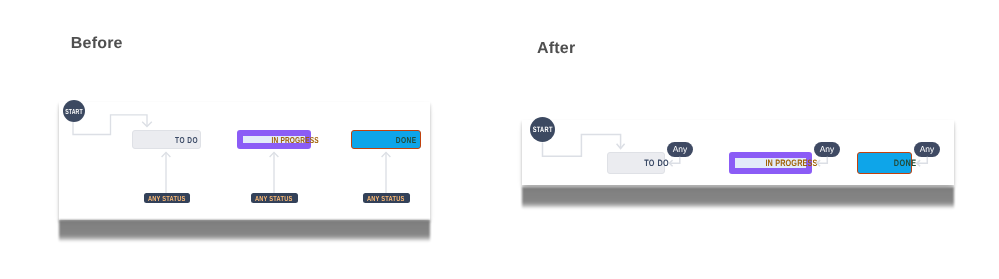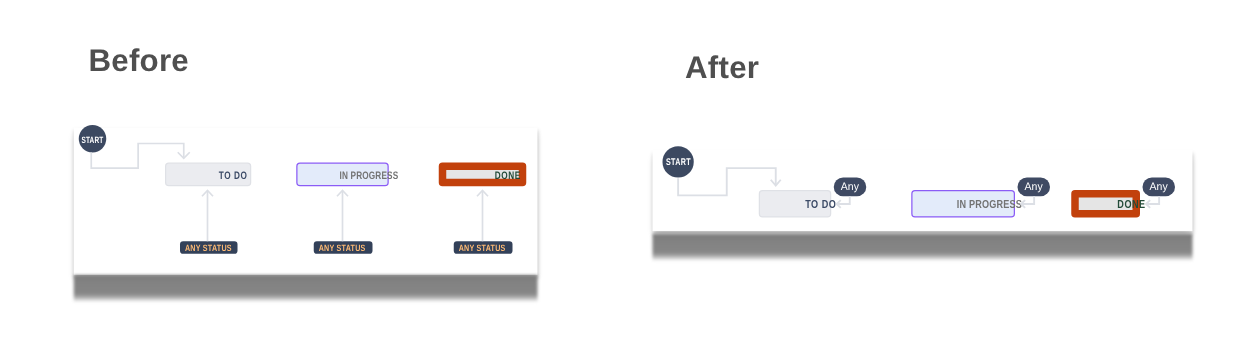--- a/index.html
+++ b/index.html
@@ -1,38 +1,38 @@
 <!DOCTYPE html>
 <html><head>
 <meta charset="utf-8">
 <style>
   * { box-sizing: border-box; }
   html, body { margin:0; padding:0; }
   body { width:999px; height:279px; background:#ffffff; font-family:"Liberation Sans", sans-serif; position:relative; overflow:hidden; -webkit-font-smoothing:antialiased; text-rendering:geometricPrecision; }
-  .title { font-weight:bold; color:#4f4f4f; font-size:25px; position:absolute; white-space:nowrap; letter-spacing:0.2px; }
+  .title { font-weight:bold; color:#4f4f4f; font-size:16px; position:absolute; white-space:nowrap; letter-spacing:0.2px; }
   .card { position:absolute; background:#ffffff; box-shadow:0 4px 6px -2px rgba(0,0,0,.22), 0 2px 3px 0px rgba(0,0,0,.20); }
   .shadowbar { position:absolute; background:linear-gradient(to bottom, #7c7c7c 0%, #828282 30%, #858585 62%, #8f8f8f 72%, #b9b9b9 84%, #e4e4e4 93%, #ffffff 100%); filter: blur(1.2px); }
   .svgwrap { position:absolute; left:0; top:0; }
   .node { position:absolute; border-radius:3px; display:flex; align-items:center; justify-content:center; font-weight:bold; white-space:nowrap;padding-left:41px; }
   .node span { display:block; transform-origin:center; position:relative; }
   .node-todo { background:#ebecf0; border:1px solid #dfe1e6; color:#3b4a66; }
-  .node-prog { background:#e3ebfa; border:1px solid #8b5cf6; color:#737373; }
-  .node-done { background:#e5e5e5; border:6px solid #c2410c; color:#234b38; }
+  .node-prog { background:#e3ebfa; border:6px solid #8b5cf6; color:#a16207; }
+  .node-done { background:#0ea5e9; border:1px solid #c2410c; color:#234b38; }
   .startc { position:absolute; border-radius:50%; background:#3c4961; color:#fff; display:flex; align-items:center; justify-content:center; font-weight:bold;text-align:center; }
   .startc span { display:block; transform-origin:center; }
   .badge { position:absolute; background:#334159; color:#fdba74; border-radius:2.5px; display:flex; align-items:center; justify-content:center; font-weight:bold; white-space:nowrap; }
   .badge span { display:block; transform-origin:center; transform:scale(0.44,0.56); }
   .pill { position:absolute; background:#3f4a63; color:#fff; border-radius:999px; display:flex; align-items:center; justify-content:flex-start; white-space:nowrap; }
   .pill span { display:block; transform-origin:center; transform:scale(0.56,0.58); }
 </style>
 </head>
 <body>
 
 <div class="title" style="left:70.8px;top:35px;">Before</div>
-<div class="title" style="left:548px;top:39.5px;">After</div>
+<div class="title" style="left:537px;top:39.5px;">After</div>
 
 <div class="card" style="left:59px;top:102px;width:371px;height:118px;"></div>
 <div class="shadowbar" style="left:59px;top:219.5px;width:371px;height:22px;"></div>
 
 <div class="startc" style="left:63px;top:100px;width:22px;height:22px;font-size:13px;letter-spacing:0.3px;">
     <span style="transform:scale(0.40,0.56);">START</span>
   </div>
 
 <div class="node node-todo" style="left:131.8px;top:130.3px;width:69.4px;height:19.2px;font-size:14px;letter-spacing:1.0px;">
     <span style="transform:scale(0.47,0.62);">TO DO</span>

